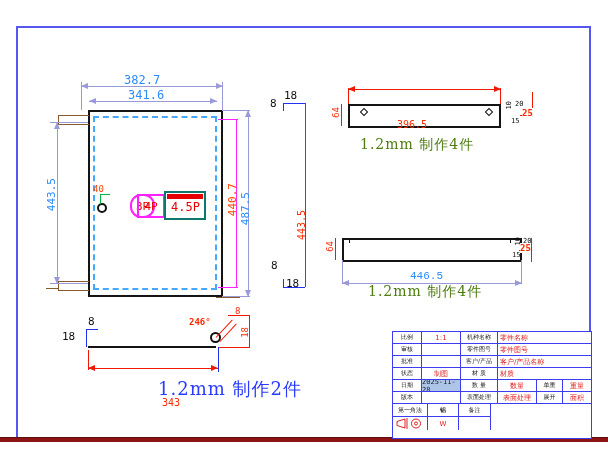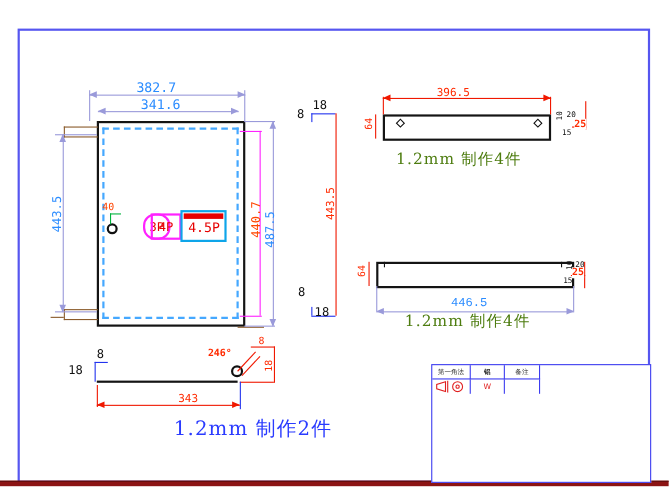--- a/index.html
+++ b/index.html
@@ -15,21 +15,21 @@
   .purple{background:#9a9ada;}
   .redl{background:#f01800;}
   .bluel{background:#2233ee;}
   .magl{background:#ff22ff;}
   .greenl{background:#00b33c;}
   .brownl{background:#8a5a2a;}
   .blackl{background:#141414;}
   
   .dimb{color:#2b8cff;font:12px "DejaVu Sans Mono",monospace;white-space:nowrap;}
   .dimb2{color:#2b8cff;font:11px "DejaVu Sans Mono",monospace;white-space:nowrap;}
-  .dimr{color:#ff2a00;font:10px "DejaVu Sans Mono",monospace;white-space:nowrap;}
+  .dimr{color:#ff2a00;font:10px "DejaVu Sans Mono",monospace;white-space:nowrap;margin-top:40px;}
   .dimr-s{color:#ff2a00;font:9px "DejaVu Sans Mono",monospace;white-space:nowrap;}
   .dimo{color:#ff4400;font:9px "DejaVu Sans Mono",monospace;white-space:nowrap;}
   .dimk{color:#111;font:11px "DejaVu Sans Mono",monospace;white-space:nowrap;}
   .dimk-s{color:#111;font:7px "DejaVu Sans Mono",monospace;white-space:nowrap;}
   .vtext{writing-mode:vertical-rl;transform:rotate(180deg);}
   .note{color:#4d7c0f;font:14px "DejaVu Serif",serif;white-space:nowrap;letter-spacing:1px;}
   .note-big{color:#2a3bff;font:18px "DejaVu Serif",serif;white-space:nowrap;letter-spacing:1px;}
   
   .ar{width:0;height:0;}
   .ar-l-p{border-top:3px solid transparent;border-bottom:3px solid transparent;border-right:7px solid #9a9ada;}
@@ -72,21 +72,21 @@
 <div class="abs vl greenl" style="left:100px;top:194px;height:10px;"></div>
 <div class="abs hl greenl" style="left:100px;top:194px;width:10px;"></div>
 <div class="abs dimo" style="left:93px;top:184px;">40</div>
 
 <div class="abs pbox" style="left:130px;top:194px;width:21px;height:20px;border-radius:11px;">
     <span>3P</span>
   </div>
 <div class="abs pbox" style="left:137px;top:194px;width:24px;height:20px;">
     <span>4P</span>
   </div>
-<div class="abs" style="left:164px;top:191px;width:38px;height:25px;border:2px solid #0ea5e9;">
+<div class="abs" style="left:164px;top:191px;width:38px;height:25px;border:2px solid #0f766e;">
   <div class="abs" style="left:1px;top:1px;width:36px;height:5px;background:#e60000;"></div>
   <div class="abs" style="left:1px;top:7px;width:37px;color:#e60000;font:12px 'DejaVu Sans Mono',monospace;text-align:center;">4.5P</div>
 </div>
 
 <div class="abs vl purple" style="left:81px;top:82px;height:28px;"></div>
 <div class="abs vl purple" style="left:222px;top:82px;height:28px;"></div>
 <div class="abs hl purple" style="left:81px;top:86px;width:142px;"></div>
 <div class="abs ar ar-l-p" style="left:81px;top:83px;"></div>
 <div class="abs ar ar-r-p" style="left:216px;top:83px;"></div>
 <div class="abs dimb" style="left:124px;top:73px;">382.7</div>
@@ -182,21 +182,57 @@
 <div class="abs vl bluel" style="left:218px;top:347px;height:25px;"></div>
 <div class="abs vl redl" style="left:88px;top:350px;height:20px;"></div>
 <div class="abs hl redl" style="left:88px;top:368px;width:130px;"></div>
 <div class="abs ar ar-l-r" style="left:88px;top:365px;"></div>
 <div class="abs ar ar-r-r" style="left:211px;top:365px;"></div>
 <div class="abs dimr" style="left:162px;top:357px;text-align:right;">343</div>
 <div class="abs note-big" style="left:158px;top:377px;">1.2mm 制作2件</div>
 
 <div class="abs tb" style="left:392px;top:331px;width:198px;height:106px;">
 
-
+  <div class="tb-grid" style="grid-template-columns:29px 39px 37px auto;grid-auto-rows:12px;width:100%;">
+    <div class="tb-cell tb-lab">比例</div>
+    <div class="tb-cell tb-val">1:1</div>
+    <div class="tb-cell tb-lab">机种名称</div>
+    <div class="tb-cell tb-val" style="justify-content:flex-start;padding-left:2px;border-right:none;">零件名称</div>
+
+    <div class="tb-cell tb-lab">审核</div>
+    <div class="tb-cell"></div>
+    <div class="tb-cell tb-lab">零件图号</div>
+    <div class="tb-cell tb-val" style="justify-content:flex-start;padding-left:2px;border-right:none;">零件图号</div>
+
+    <div class="tb-cell tb-lab">批准</div>
+    <div class="tb-cell"></div>
+    <div class="tb-cell tb-lab">客户/产品</div>
+    <div class="tb-cell tb-val" style="justify-content:flex-start;padding-left:2px;border-right:none;">客户/产品名称</div>
+
+    <div class="tb-cell tb-lab">状态</div>
+    <div class="tb-cell tb-val">制图</div>
+    <div class="tb-cell tb-lab">材 质</div>
+    <div class="tb-cell tb-val" style="justify-content:flex-start;padding-left:2px;border-right:none;">材质</div>
+  </div>
+
+  <div class="tb-grid" style="grid-template-columns:29px 39px 37px 39px 26px auto;grid-auto-rows:12px;width:100%;">
+    <div class="tb-cell tb-lab">日期</div>
+    <div class="tb-cell tb-date">2025-11-28</div>
+    <div class="tb-cell tb-lab">数 量</div>
+    <div class="tb-cell tb-val">数量</div>
+    <div class="tb-cell tb-lab">单重</div>
+    <div class="tb-cell tb-val" style="border-right:none;">重量</div>
+
+    <div class="tb-cell tb-lab">版本</div>
+    <div class="tb-cell"></div>
+    <div class="tb-cell tb-lab">表面处理</div>
+    <div class="tb-cell tb-val">表面处理</div>
+    <div class="tb-cell tb-lab">展开</div>
+    <div class="tb-cell tb-val" style="border-right:none;">面积</div>
+  </div>
 
   <div class="tb-grid" style="grid-template-columns:35px 31px 32px auto;grid-auto-rows:13px;width:100%;">
     <div class="tb-cell tb-lab">第一角法</div>
     <div class="tb-cell tb-lab" style="font-weight:bold;">铝</div>
     <div class="tb-cell tb-lab">备注</div>
     <div class="tb-cell" style="grid-row:span 2;border-right:none;border-bottom:none;"></div>
 
     <div class="tb-cell" style="border-bottom:none;">
       <svg width="30" height="11" viewBox="0 0 30 11">
         <path d="M10 1 L2 3.5 L2 7.5 L10 10 Z" fill="none" stroke="#e02020" stroke-width="1"></path>

